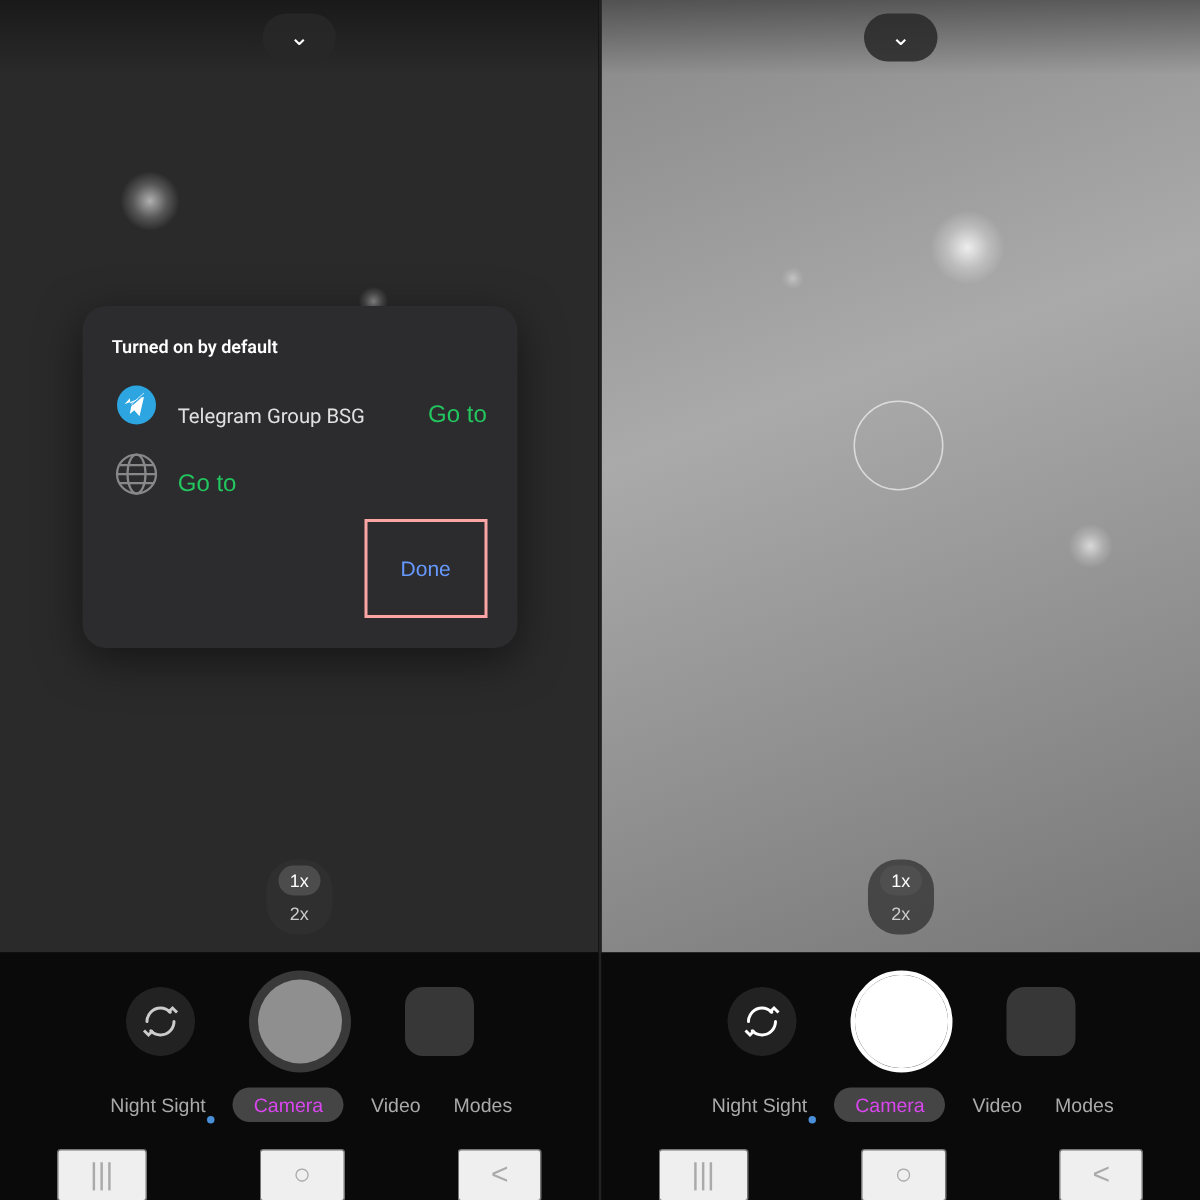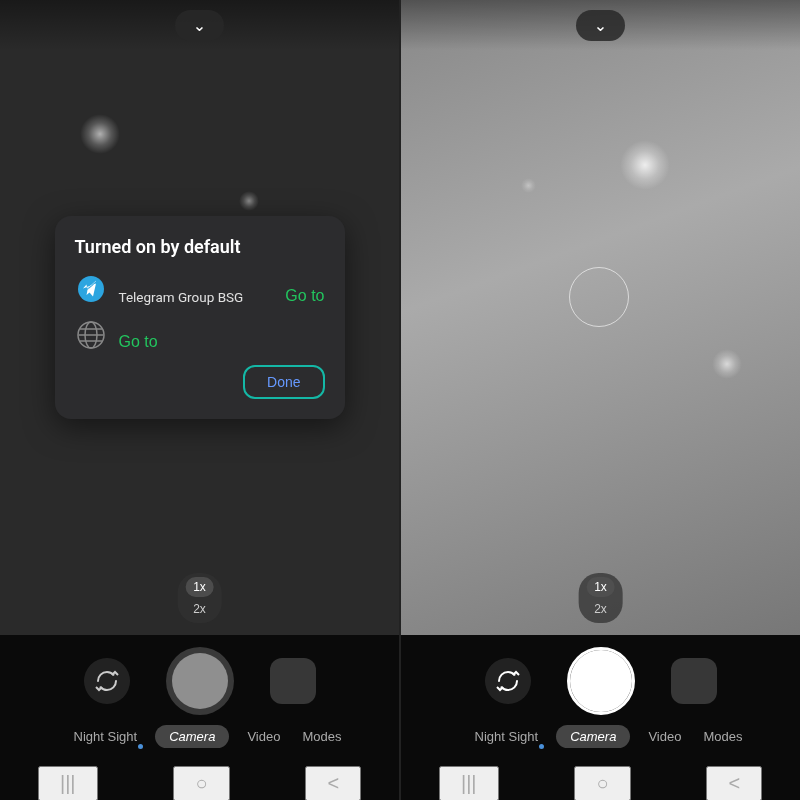--- a/index.html
+++ b/index.html
@@ -93,21 +93,21 @@
     .dialog {
       background: #2c2c2e;
       border-radius: 16px;
       padding: 20px;
       width: 290px;
       box-shadow: 0 8px 30px rgba(0,0,0,0.5);
     }
 
     .dialog-title {
       color: #fff;
-      font-size: 18px;
+      font-size: 12px;
       font-weight: 600;
       margin-bottom: 16px;
     }
 
     .dialog-row {
       display: flex;
       align-items: flex-end;
       margin-bottom: 14px;
     }
 
@@ -137,26 +137,26 @@
     }
 
     .dialog-actions {
       display: flex;
       justify-content: flex-end;
       margin-top: 10px;
     }
 
     .dialog-done-btn {
       background: none;
-      border: 2px solid #14b8a6;
-      border-radius: 12px;
+      border: 2px solid #fca5a5;
+      border-radius: 0;
       color: #6699ff;
       font-size: 14px;
       font-weight: 500;
-      padding: 7px 22px;
+      padding: 23px 22px;
       cursor: pointer;
     }
 
     
     .zoom-controls {
       position: absolute;
       bottom: 12px;
       left: 50%;
       transform: translateX(-50%);
       background: rgba(50,50,50,0.75);
@@ -269,24 +269,23 @@
       border: none;
       color: #aaa;
       font-size: 13px;
       cursor: pointer;
       position: relative;
       padding: 2px 4px;
     }
 
     .mode-tab.active-tab {
       background: rgba(80,80,80,0.85);
-      color: #ffffff;
+      color: #d946ef;
       border-radius: 20px;
       padding: 4px 14px;
-      font-style: italic;
     }
 
     .mode-tab .dot {
       width: 5px;
       height: 5px;
       background: #4a90d9;
       border-radius: 50%;
       position: absolute;
       bottom: -3px;
       right: -2px;

